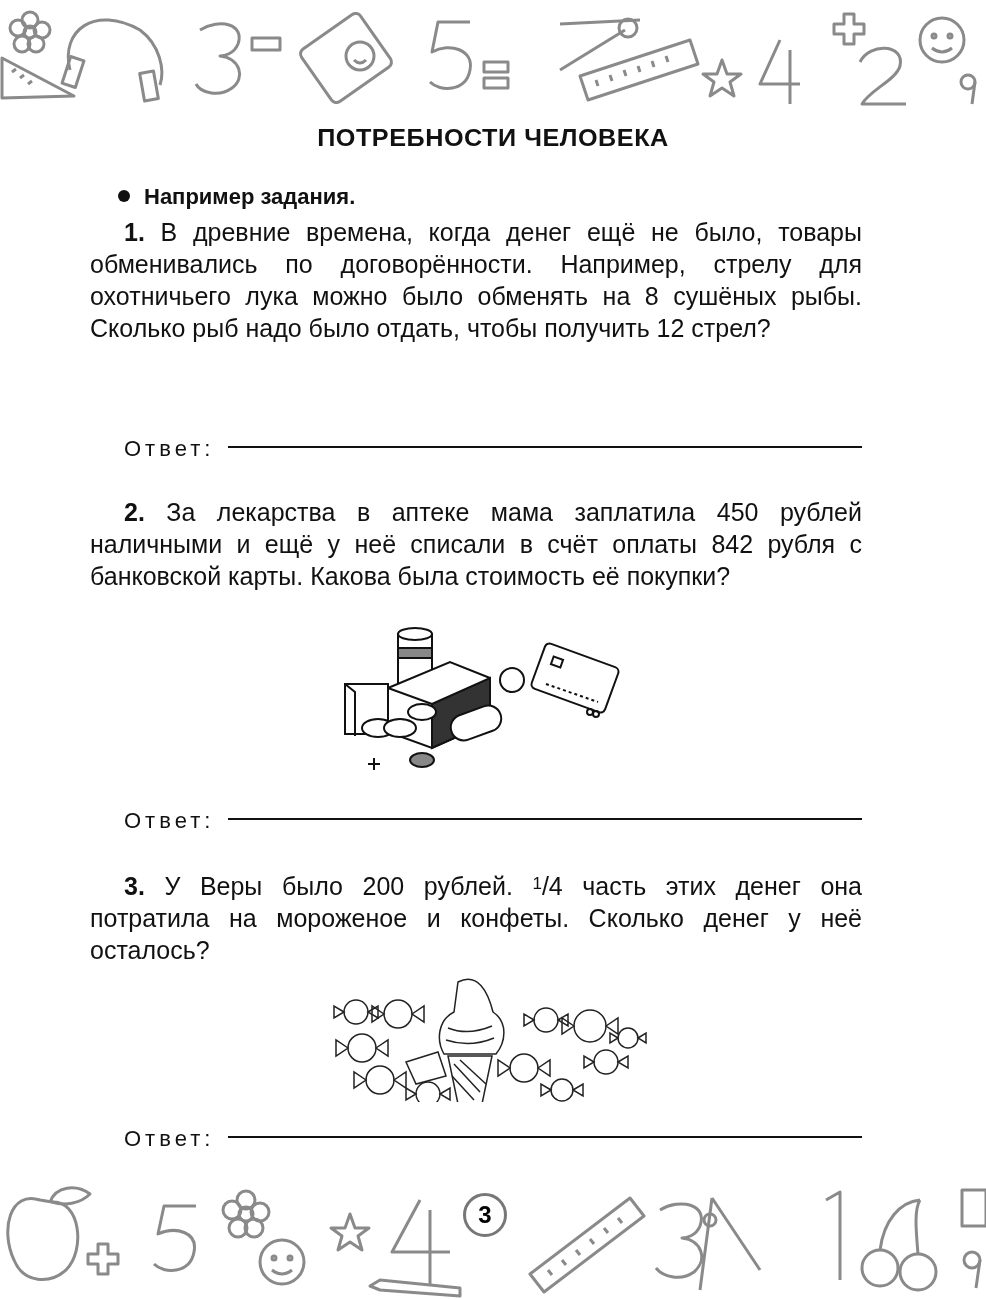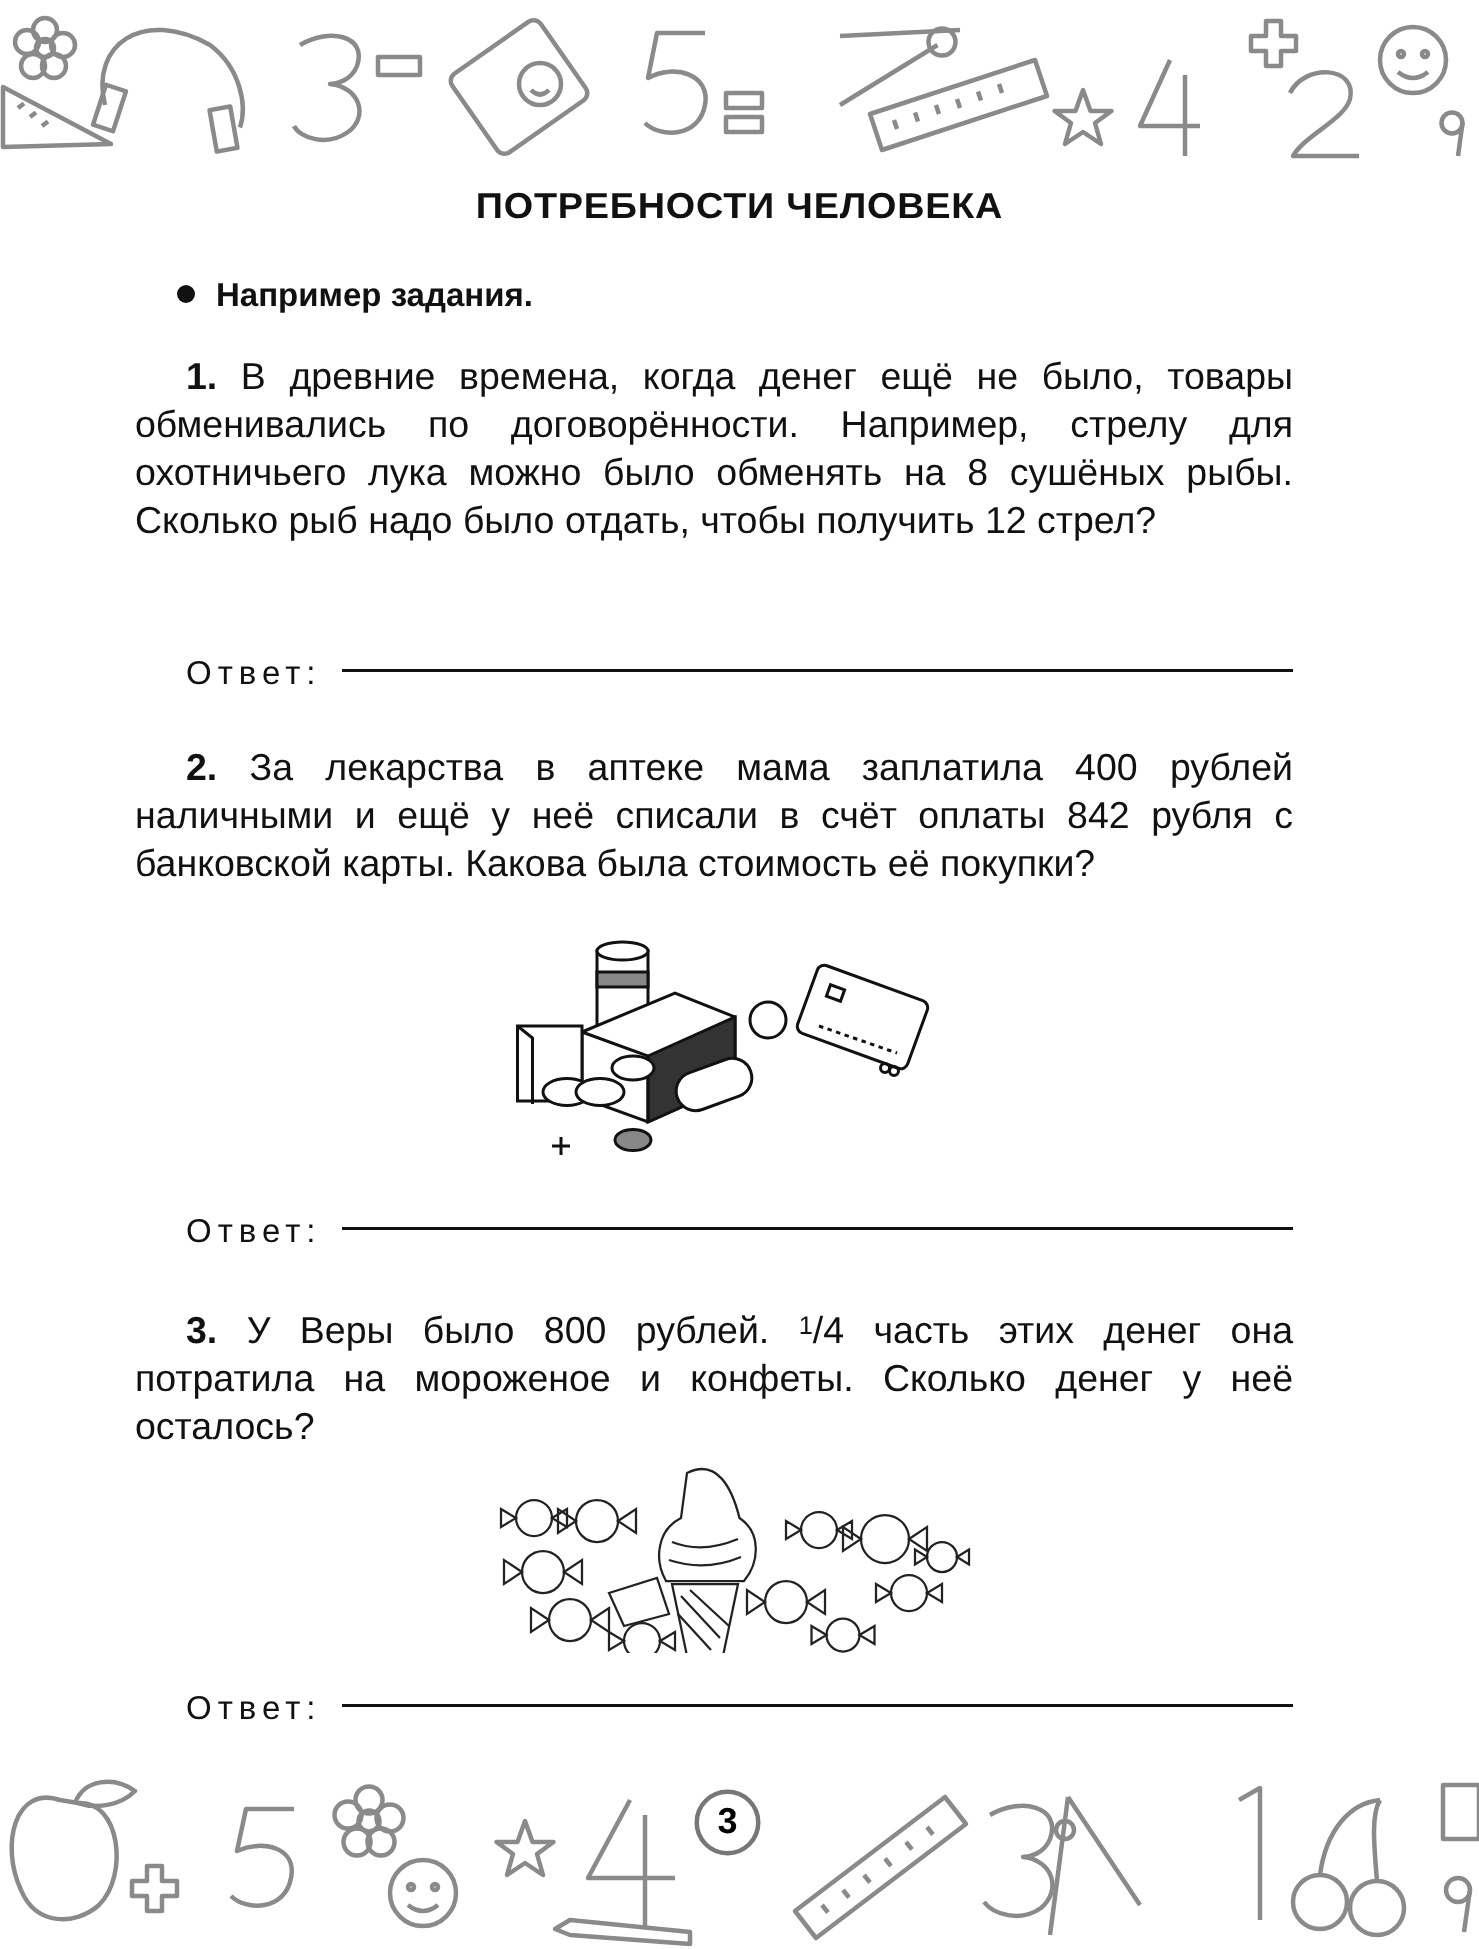--- a/index.html
+++ b/index.html
@@ -99,30 +99,30 @@
       </g>
   </svg>
 </div>
 
 <div class="title">ПОТРЕБНОСТИ  ЧЕЛОВЕКА</div>
 
 <div class="instr">
   <span class="bullet"></span><span>Например  задания.</span>
 </div>
 
-<div class="task" style="top:216px;margin-top:19px;">
+<div class="task" style="top:216px;">
   <p><span class="num">1.</span> <span>В древние времена, когда денег ещё не было, товары обменивались по договорённости. Например, стрелу для охотничьего лука можно было обменять на 8 сушёных рыбы. Сколько рыб надо было отдать, чтобы получить 12 стрел?</span></p>
 </div>
 <div class="answer" style="top:434px;">
   <span class="lbl">Ответ:</span>
   <span class="line"></span>
 </div>
 
 <div class="task" style="top:496px;">
-  <p><span class="num">2.</span> <span>За лекарства в аптеке мама заплатила 400 рублей наличными и ещё у неё списали в счёт оплаты 842 рубля с банковской карты. Какова была стоимость её покупки?</span></p>
+  <p><span class="num">2.</span> <span>За лекарства в аптеке мама заплатила 450 рублей наличными и ещё у неё списали в счёт оплаты 842 рубля с банковской карты. Какова была стоимость её покупки?</span></p>
 </div>
 
 <div class="ill" style="left:340px; top:624px;">
   <svg width="280" height="150" viewBox="0 0 280 150" fill="none" stroke="#111" stroke-width="2">
     <g>
         <rect x="58" y="10" width="34" height="60" fill="#fff"></rect>
         <ellipse cx="75" cy="10" rx="17" ry="6" fill="#fff"></ellipse>
         <rect x="58" y="24" width="34" height="10" fill="#888"></rect>
       </g>
     <g>
@@ -156,21 +156,21 @@
     <path d="M28 140 h12 M34 134 v12"></path>
   </svg>
 </div>
 
 <div class="answer" style="top:806px;">
   <span class="lbl">Ответ:</span>
   <span class="line"></span>
 </div>
 
 <div class="task" style="top:868px;">
-  <p><span class="num">3.</span> <span>У Веры было 800 рублей.</span> <sup class="frac">1</sup>/<span>4</span> <span>часть этих денег она потратила на мороженое и конфеты. Сколько денег у неё осталось?</span></p>
+  <p><span class="num">3.</span> <span>У Веры было 200 рублей.</span> <sup class="frac">1</sup>/<span>4</span> <span>часть этих денег она потратила на мороженое и конфеты. Сколько денег у неё осталось?</span></p>
 </div>
 
 <div class="ill" style="left:328px; top:972px;">
   <svg width="320" height="130" viewBox="0 0 320 130" fill="none" stroke="#222" stroke-width="1.5">
     <g>
       <path d="M130 10 C150 0 160 20 165 40 C180 50 178 70 168 82 L116 82 C108 68 110 48 126 40 Z" fill="#fff"></path>
       <path d="M120 56 q20 8 44 -2 M118 68 q24 8 48 -2"></path>
       <path d="M120 84 L164 84 L154 132 L130 132 Z" fill="#fff"></path>
       <path d="M126 92 L152 120 M132 88 L158 112 M124 104 L146 128"></path>
     </g>

